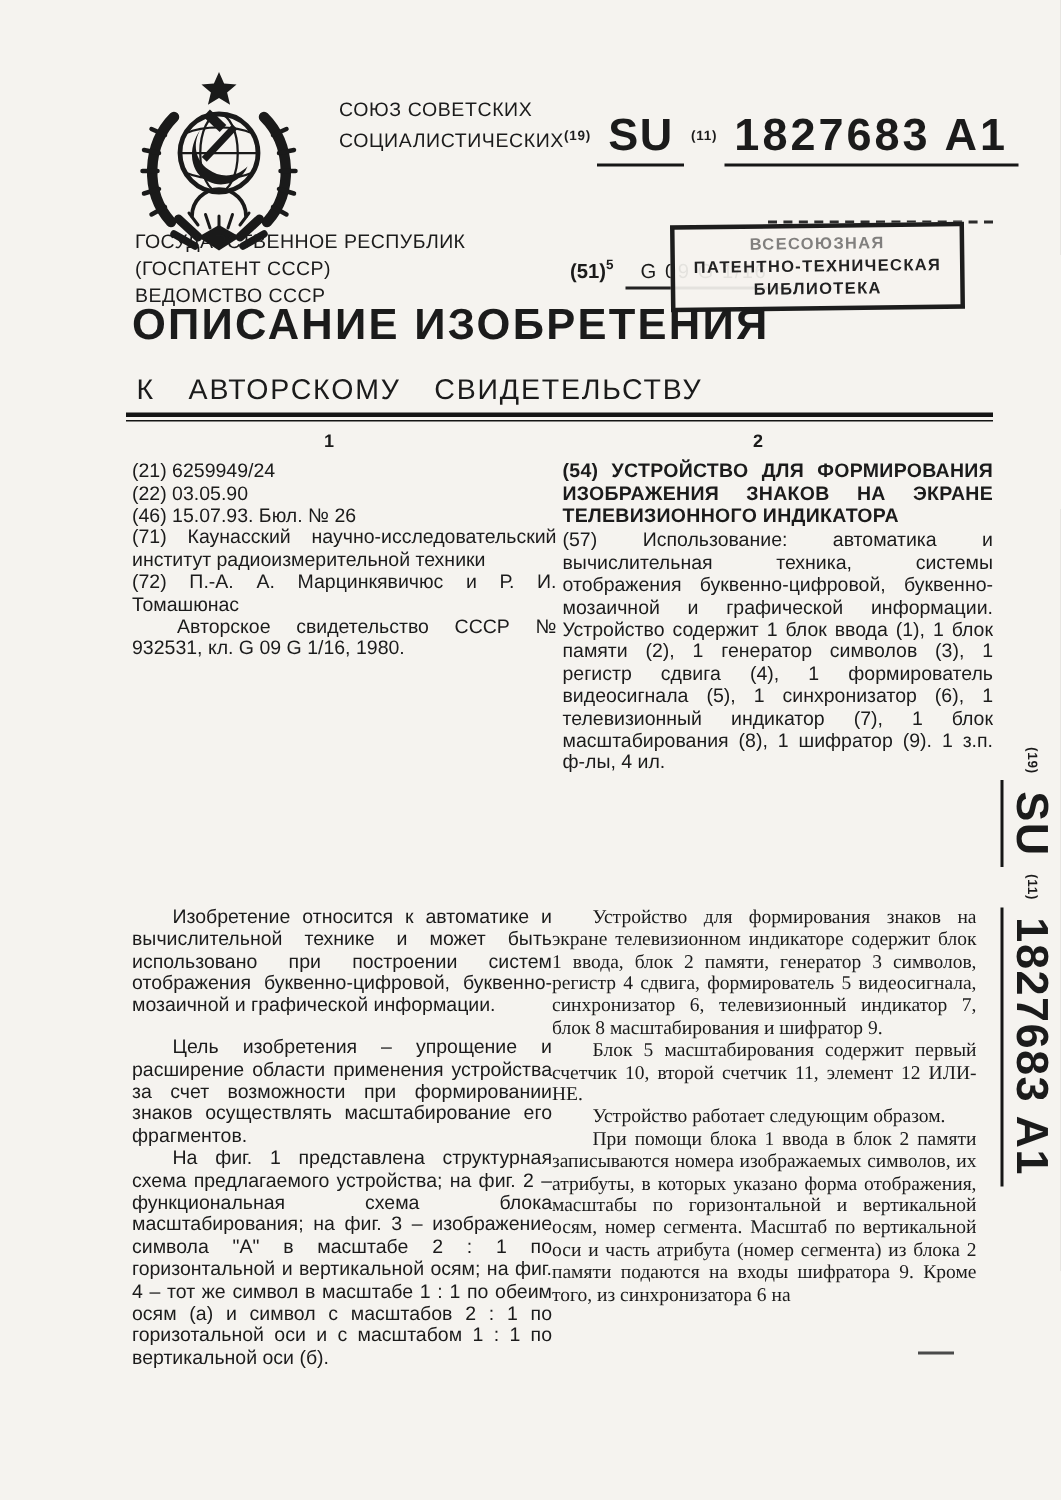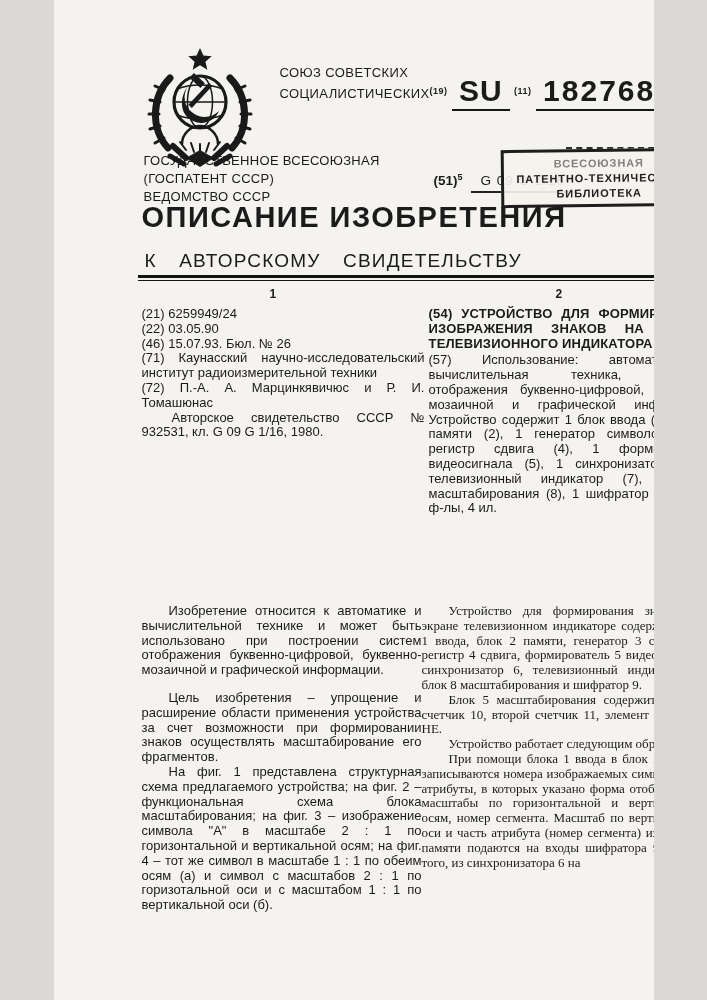--- a/index.html
+++ b/index.html
@@ -1,18 +1,18 @@
 <!DOCTYPE html>
 <html lang="ru"><head>
 <meta charset="utf-8">
 <style>
   * { margin:0; padding:0; box-sizing:border-box; }
   html,body { background:#dcdad6; }
   .page {
-    position:relative; width:600px; height:1000px; margin:0 auto;
+    position:relative; width:707px; height:1000px; margin:0 auto;
     background:#f5f3ef; color:#1b1b1b; overflow:hidden;
     font-family:"Liberation Sans", sans-serif;
     padding-left:12px;
   }
   .abs { position:absolute; }
 
   
   .emblem { left:86px; top:46px; width:120px; height:142px; }
   .union  { left:226px; top:62px; font-size:13px; line-height:21px; letter-spacing:.4px; }
   .office { left:90px;  top:152px; font-size:13px; line-height:18px; letter-spacing:.3px; }
@@ -117,21 +117,21 @@
   </div>
   <div class="abs ipc-rule"></div>
 
   <div class="abs stamp">
     <div class="s1">ВСЕСОЮЗНАЯ</div>
     <div>ПАТЕНТНО-ТЕХНИЧЕСКАЯ</div>
     <div>БИБЛИОТЕКА</div>
   </div>
 
   <div class="abs office">
-    <div>ГОСУДАРСТВЕННОЕ ВСЕСОЮЗНАЯ</div>
+    <div>ГОСУДАРСТВЕННОЕ РЕСПУБЛИК</div>
     <div>(ГОСПАТЕНТ СССР)</div>
     <div>ВЕДОМСТВО СССР</div>
   </div>
 
   <h1 class="abs doc-title">ОПИСАНИЕ ИЗОБРЕТЕНИЯ</h1>
   <div class="abs doc-sub">К АВТОРСКОМУ СВИДЕТЕЛЬСТВУ</div>
   <div class="abs rule"></div>
   <div class="abs colnum c1">1</div>
   <div class="abs colnum c2">2</div>
 

